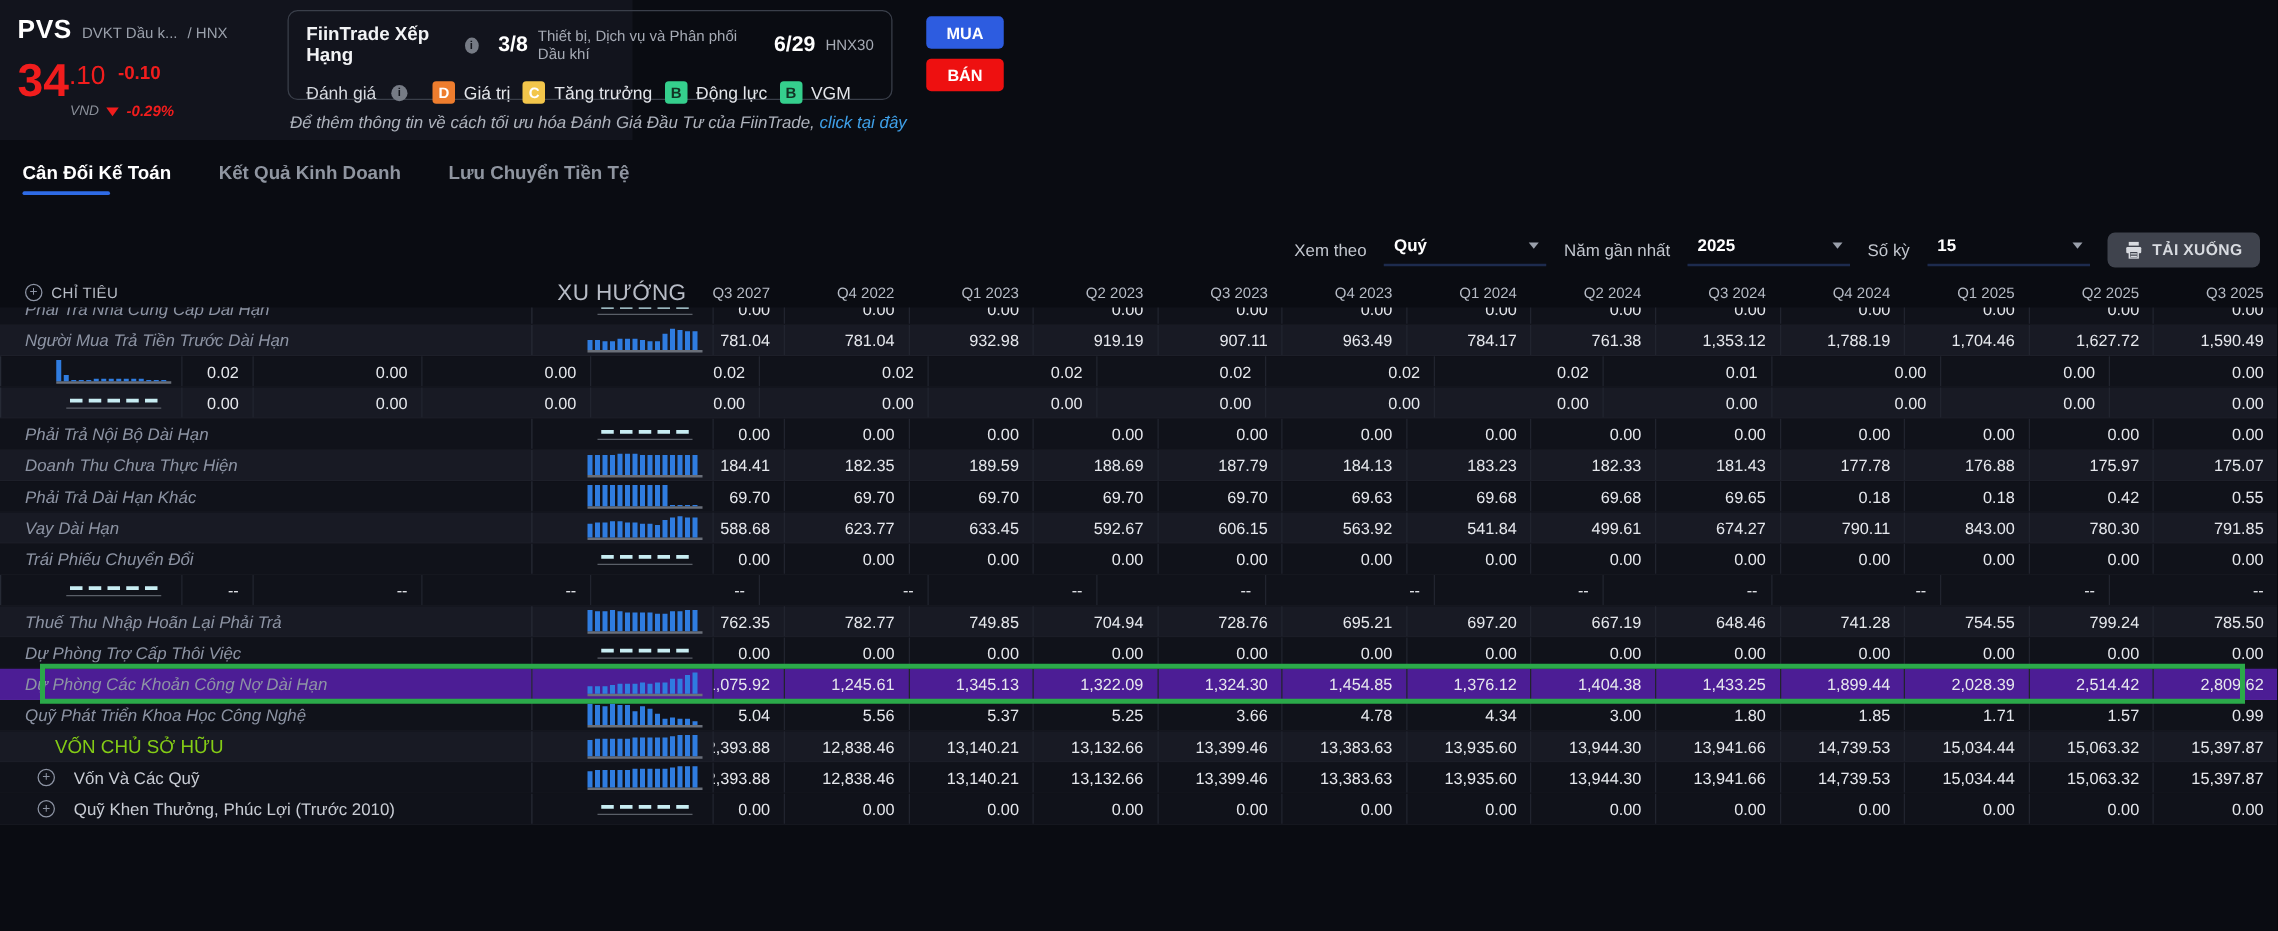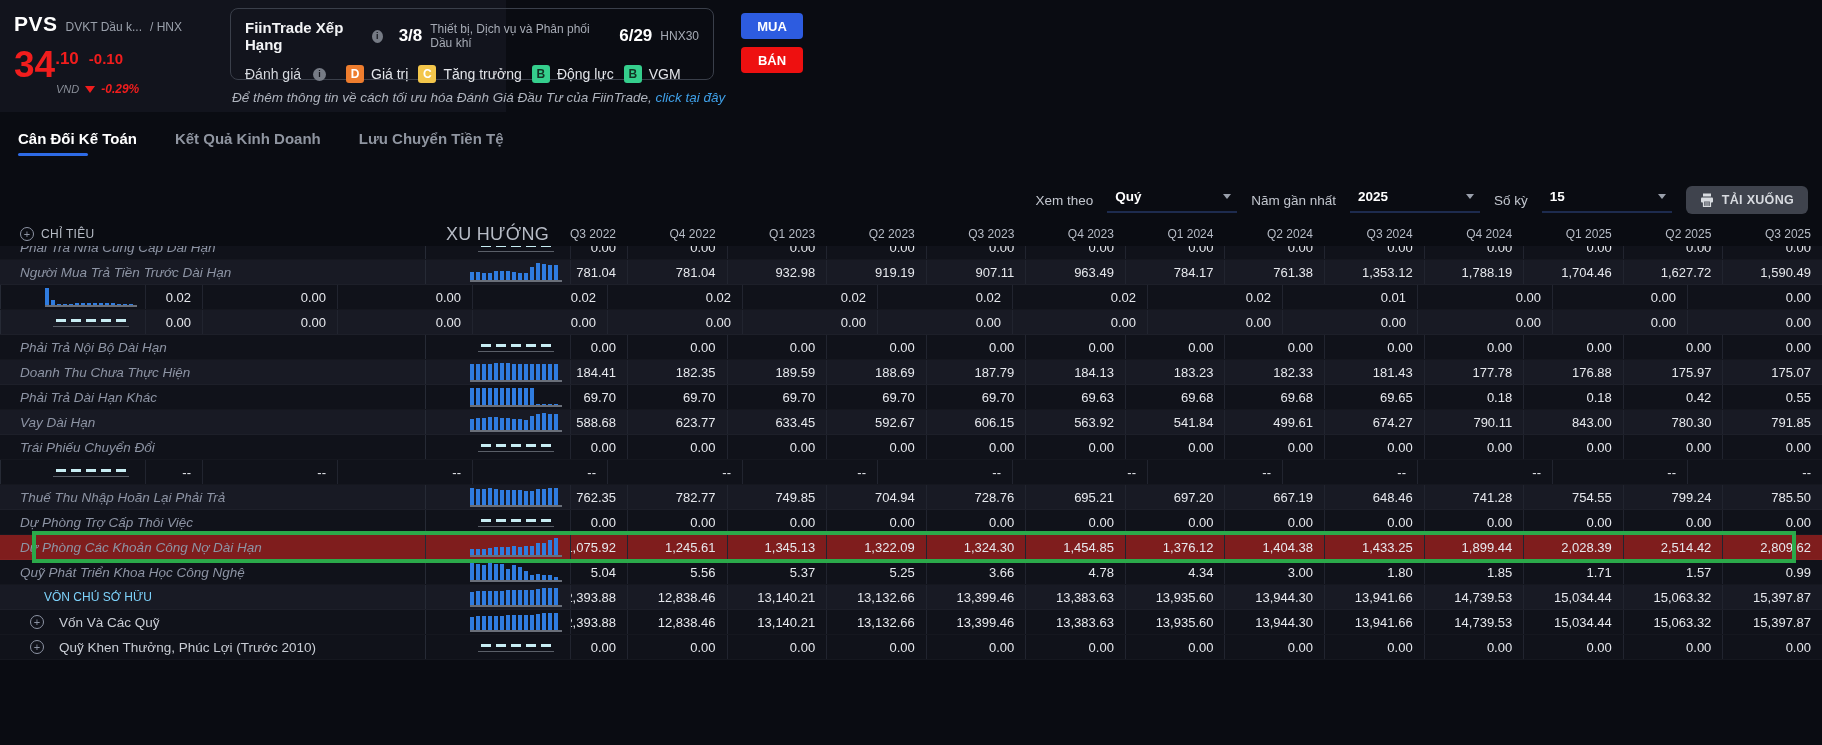--- a/index.html
+++ b/index.html
@@ -12,21 +12,21 @@
   }
   
   .hdr-left-panel { position:absolute; left:0; top:0; width:506px; height:112px; background:#12141d; }
   .stock-block { position:absolute; left:14px; top:12px; }
   .stock-line { display:flex; align-items:baseline; gap:8px; }
   .ticker { font-size:21px; font-weight:bold; color:#ffffff; letter-spacing:.5px; }
   .stock-sub { font-size:12px; color:#9aa0ab; }
   .price-wrap { position:absolute; left:14px; top:48px; width:220px; }
   .price-line { display:flex; align-items:flex-start; }
   .price-big { font-size:37px; font-weight:bold; color:#f11d1d; line-height:34px; }
-  .price-dec { font-size:17px; font-weight:bold; color:#f11d1d; margin-top:1px; }
+  .price-dec { font-size:21px; font-weight:normal; color:#f11d1d; margin-top:1px; }
   .price-chg { font-size:15px; font-weight:bold; color:#f11d1d; margin:2px 0 0 10px; }
   .price-sub { position:absolute; left:42px; top:34px; display:flex; align-items:center; gap:6px;font-style:italic; }
   .vnd { font-size:11px; color:#8a8f99; }
   .tri-down { width:0; height:0; border-left:5px solid transparent; border-right:5px solid transparent; border-top:7px solid #f11d1d; display:inline-block; }
   .pct { font-size:12px; font-weight:bold; color:#f11d1d; }
   
   .rating-box { position:absolute; left:230px; top:8px; width:484px; height:72px; border:1px solid #3a3f4a; border-radius:8px; padding:8px 14px; }
   .rating-row1 { display:flex; align-items:center; gap:8px; margin-top:2px; }
   .rating-title { font-size:15px; font-weight:bold; color:#f2f3f5; }
   .info-icon { display:inline-block; width:13px; height:13px; border-radius:50%; background:#767b85; color:#15171e; font-size:9px; font-weight:bold; text-align:center; line-height:13px; font-style:normal; vertical-align:middle; }
@@ -63,28 +63,28 @@
   .thead { display:flex; height:24px; background:#0a0c12; align-items:stretch; }
   .cell { display:flex; align-items:center; }
   .c-label { width:425px; padding-left:20px; overflow:hidden; white-space:nowrap; }
   .c-trend { width:145px; border-left:1px solid #262a35; justify-content:flex-end; padding-right:8px; position:relative; }
   .c-val { flex:1; justify-content:flex-end; padding-right:11px; border-left:1px solid #21242f; font-size:13px; color:#e6e8ed; overflow:hidden; white-space:nowrap; }
   .c-val.first { flex:none; width:57px; }
   .thead .c-val { font-size:12px; color:#b7bcc6; border-left:none; }
   .thead .c-trend { border-left:none; font-size:18px; color:#b7bcc6; justify-content:center; padding-right:0; letter-spacing:.3px; }
   .thead .c-label { font-size:12px; color:#b7bcc6; gap:7px; letter-spacing:.3px; }
   .row-label { font-size:13.5px; color:#8d94a4; font-style:italic; overflow:hidden; white-space:nowrap; }
-  .trow.section .row-label { font-style:normal; color:#7dd3fc; font-size:12px; }
+  .trow.section .row-label { font-style:normal; color:#84cc16; font-size:15px; }
   .trow.expand .row-label { font-style:normal; color:#c9cdd5; }
   .trow.section .c-label { padding-left:44px; }
   .trow.expand .c-label { padding-left:30px; gap:8px; }
   .expand-icon { display:inline-flex; width:14px; height:14px; border:1px solid #8d94a4; border-radius:50%; color:#8d94a4; font-size:11px; align-items:center; justify-content:center; font-style:normal; flex:none; margin-right:7px; }
   .trow.clip { height:14px; overflow:hidden; }
   .trow.clip .cell { height:25px; margin-top:-11px; }
-  .trow.hl { position:relative; background:#7f1d1d; }
+  .trow.hl { position:relative; background:#4c1d95; }
   .trow.hl::after { content:''; position:absolute; left:32px; right:26px; top:-4px; bottom:-4px; border:4px solid #2ba94a; pointer-events:none; z-index:5; }
   
   .spark { position:relative; width:92px; height:21px; }
   .spark .base { position:absolute; left:0; right:0; bottom:1px; height:2px; background:#6a6f79; }
   .spark .bar { position:absolute; bottom:3px; width:4px; background:#2f7ce0; }
   .spark-dash { position:relative; width:92px; height:21px; }
   .spark-dash .dashes { position:absolute; left:11px; top:7px; display:flex; gap:5px; }
   .spark-dash .dash { width:10px; height:3px; background:#c8edf3; }
   .spark-dash .base { position:absolute; left:8px; width:76px; bottom:6px; height:1px; background:#5a5f68; }
   
@@ -193,21 +193,21 @@
   </div>
 
   <div class="table">
     <div class="thead">
       <div class="cell c-label">
         <span class="expand-icon" style="margin-right:0;">+</span>
         <span>CHỈ TIÊU</span>
       </div>
       <div class="cell c-trend">XU HƯỚNG</div>
 
-    <div class="cell c-val first">Q3 2022</div>
+    <div class="cell c-val first">Q3 2027</div>
         <div class="cell c-val">Q4 2022</div>
         <div class="cell c-val">Q1 2023</div>
         <div class="cell c-val">Q2 2023</div>
         <div class="cell c-val">Q3 2023</div>
         <div class="cell c-val">Q4 2023</div>
         <div class="cell c-val">Q1 2024</div>
         <div class="cell c-val">Q2 2024</div>
         <div class="cell c-val">Q3 2024</div>
         <div class="cell c-val">Q4 2024</div>
         <div class="cell c-val">Q1 2025</div>

